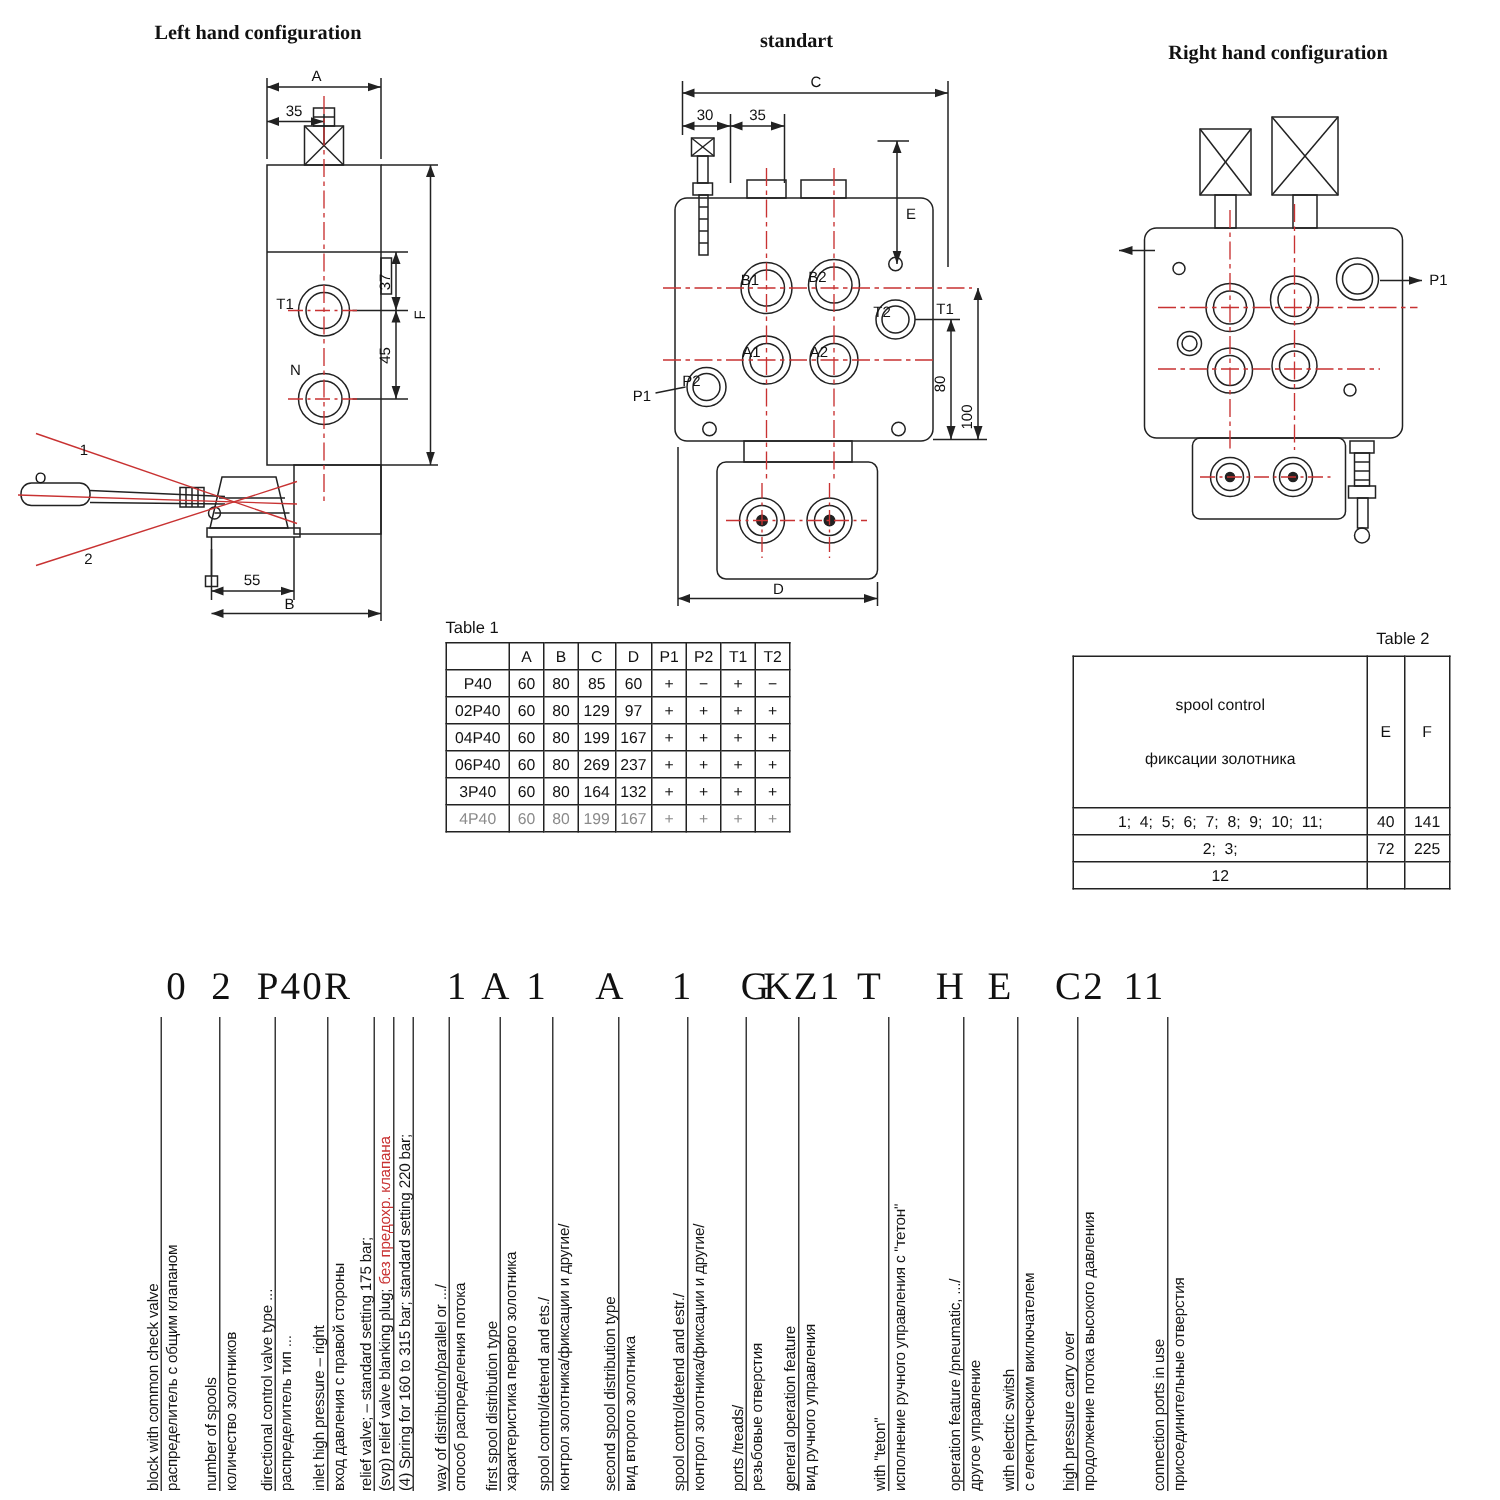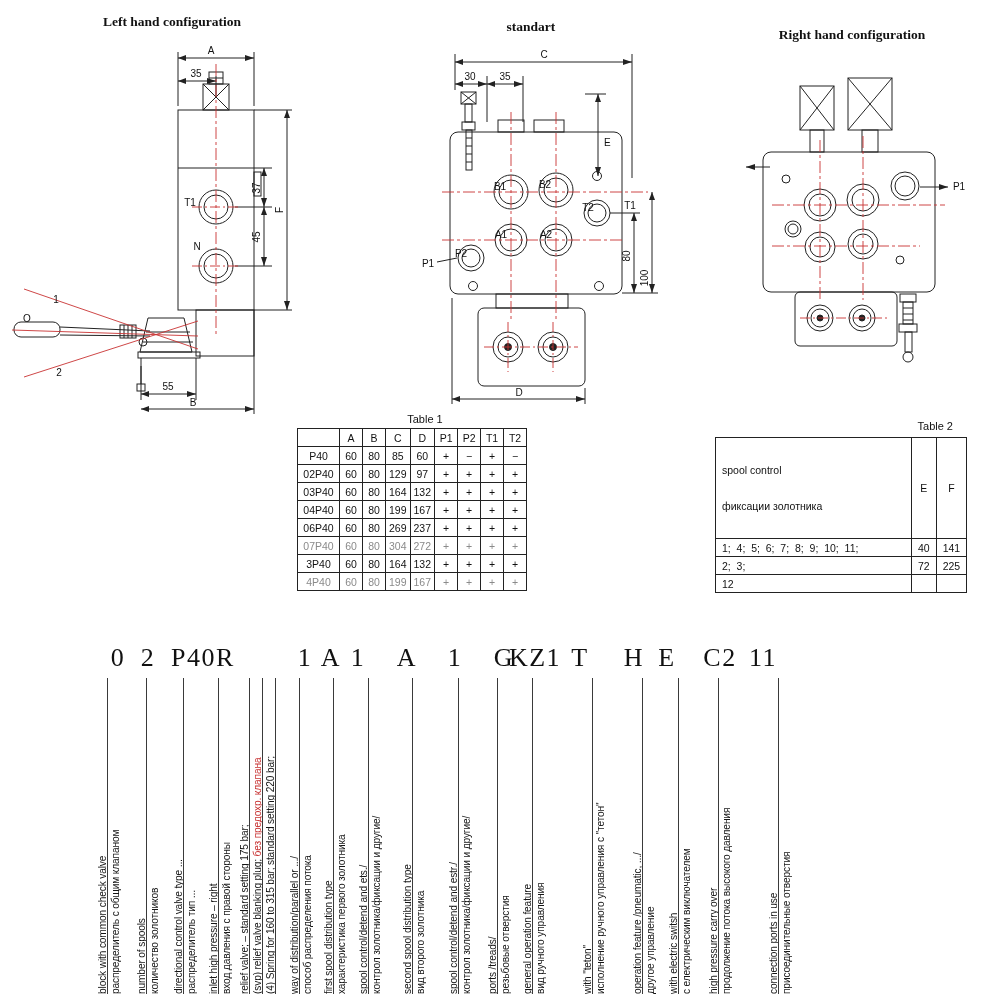--- a/index.html
+++ b/index.html
@@ -1,29 +1,29 @@
 <!DOCTYPE html>
 <html><head>
 <meta charset="utf-8">
 <style>
   *{margin:0;padding:0;box-sizing:border-box;}
   html,body{width:1000px;height:1000px;}
   body{background:#fff;position:relative;font-family:"Liberation Sans",sans-serif;color:#111;overflow:hidden;}
   .stage{position:absolute;left:0;top:0;width:1000px;height:1000px;}
   svg.draw{position:absolute;left:0;top:0;}
   .t-title{position:absolute;font-size:11px;color:#111;}
-  #t1-title{left:297px;top:413px;width:256px;text-align:center;}
+  #t1-title{left:297px;top:413px;width:256px;}
   #t2-title{left:715px;top:420px;width:252px;text-align:right;padding-right:14px;}
   table{border-collapse:collapse;position:absolute;background:#fff;}
   .t1{left:297px;top:428px;font-size:10.5px;}
   .t1 th,.t1 td{border:1px solid #222;text-align:center;padding:1px 3px;height:18px;font-weight:normal;min-width:23px;}
   .t1 td:first-child,.t1 th:first-child{min-width:42px;}
   .t1 tr.muted td{color:#8a8a8a;}
   .t2{left:715px;top:437px;font-size:10.5px;}
-  .t2 th,.t2 td{border:1px solid #222;padding:2px 6px;font-weight:normal;height:18px;text-align:left;white-space:pre;}
+  .t2 th,.t2 td{border:1px solid #222;padding:2px 6px;font-weight:normal;height:18px;text-align:center;white-space:pre;}
   .t2 th:first-child{min-width:196px;}
   .t2 .num{text-align:center;min-width:24px;}
   .code-token{position:absolute;top:643px;transform:translateX(-50%);font-family:"Liberation Serif",serif;font-size:26px;letter-spacing:1.5px;white-space:pre;color:#111;}
   .label-col{position:absolute;top:994px;width:316px;transform:rotate(-90deg);transform-origin:0 0;font-size:10.2px;letter-spacing:-0.15px;color:#151515;}
   .lbl-line{position:relative;height:13px;line-height:13px;white-space:nowrap;}
   .lbl-line.ruled::after{content:"";position:absolute;left:0;right:0;bottom:1px;border-bottom:1px solid #3a3a3a;}
   .red{color:#c83232;}
 </style>
 </head>
 <body>
@@ -287,58 +287,36 @@
           <td>60</td>
           <td>80</td>
           <td>129</td>
           <td>97</td>
           <td>+</td>
           <td>+</td>
           <td>+</td>
           <td>+</td>
         </tr>
         <tr>
-          <td>03P40</td>
-          <td>60</td>
-          <td>80</td>
-          <td>164</td>
-          <td>132</td>
-          <td>+</td>
-          <td>+</td>
-          <td>+</td>
-          <td>+</td>
-        </tr>
-        <tr>
           <td>04P40</td>
           <td>60</td>
           <td>80</td>
           <td>199</td>
           <td>167</td>
           <td>+</td>
           <td>+</td>
           <td>+</td>
           <td>+</td>
         </tr>
         <tr>
           <td>06P40</td>
           <td>60</td>
           <td>80</td>
           <td>269</td>
           <td>237</td>
-          <td>+</td>
-          <td>+</td>
-          <td>+</td>
-          <td>+</td>
-        </tr>
-        <tr class="muted">
-          <td>07P40</td>
-          <td>60</td>
-          <td>80</td>
-          <td>304</td>
-          <td>272</td>
           <td>+</td>
           <td>+</td>
           <td>+</td>
           <td>+</td>
         </tr>
         <tr>
           <td>3P40</td>
           <td>60</td>
           <td>80</td>
           <td>164</td>

